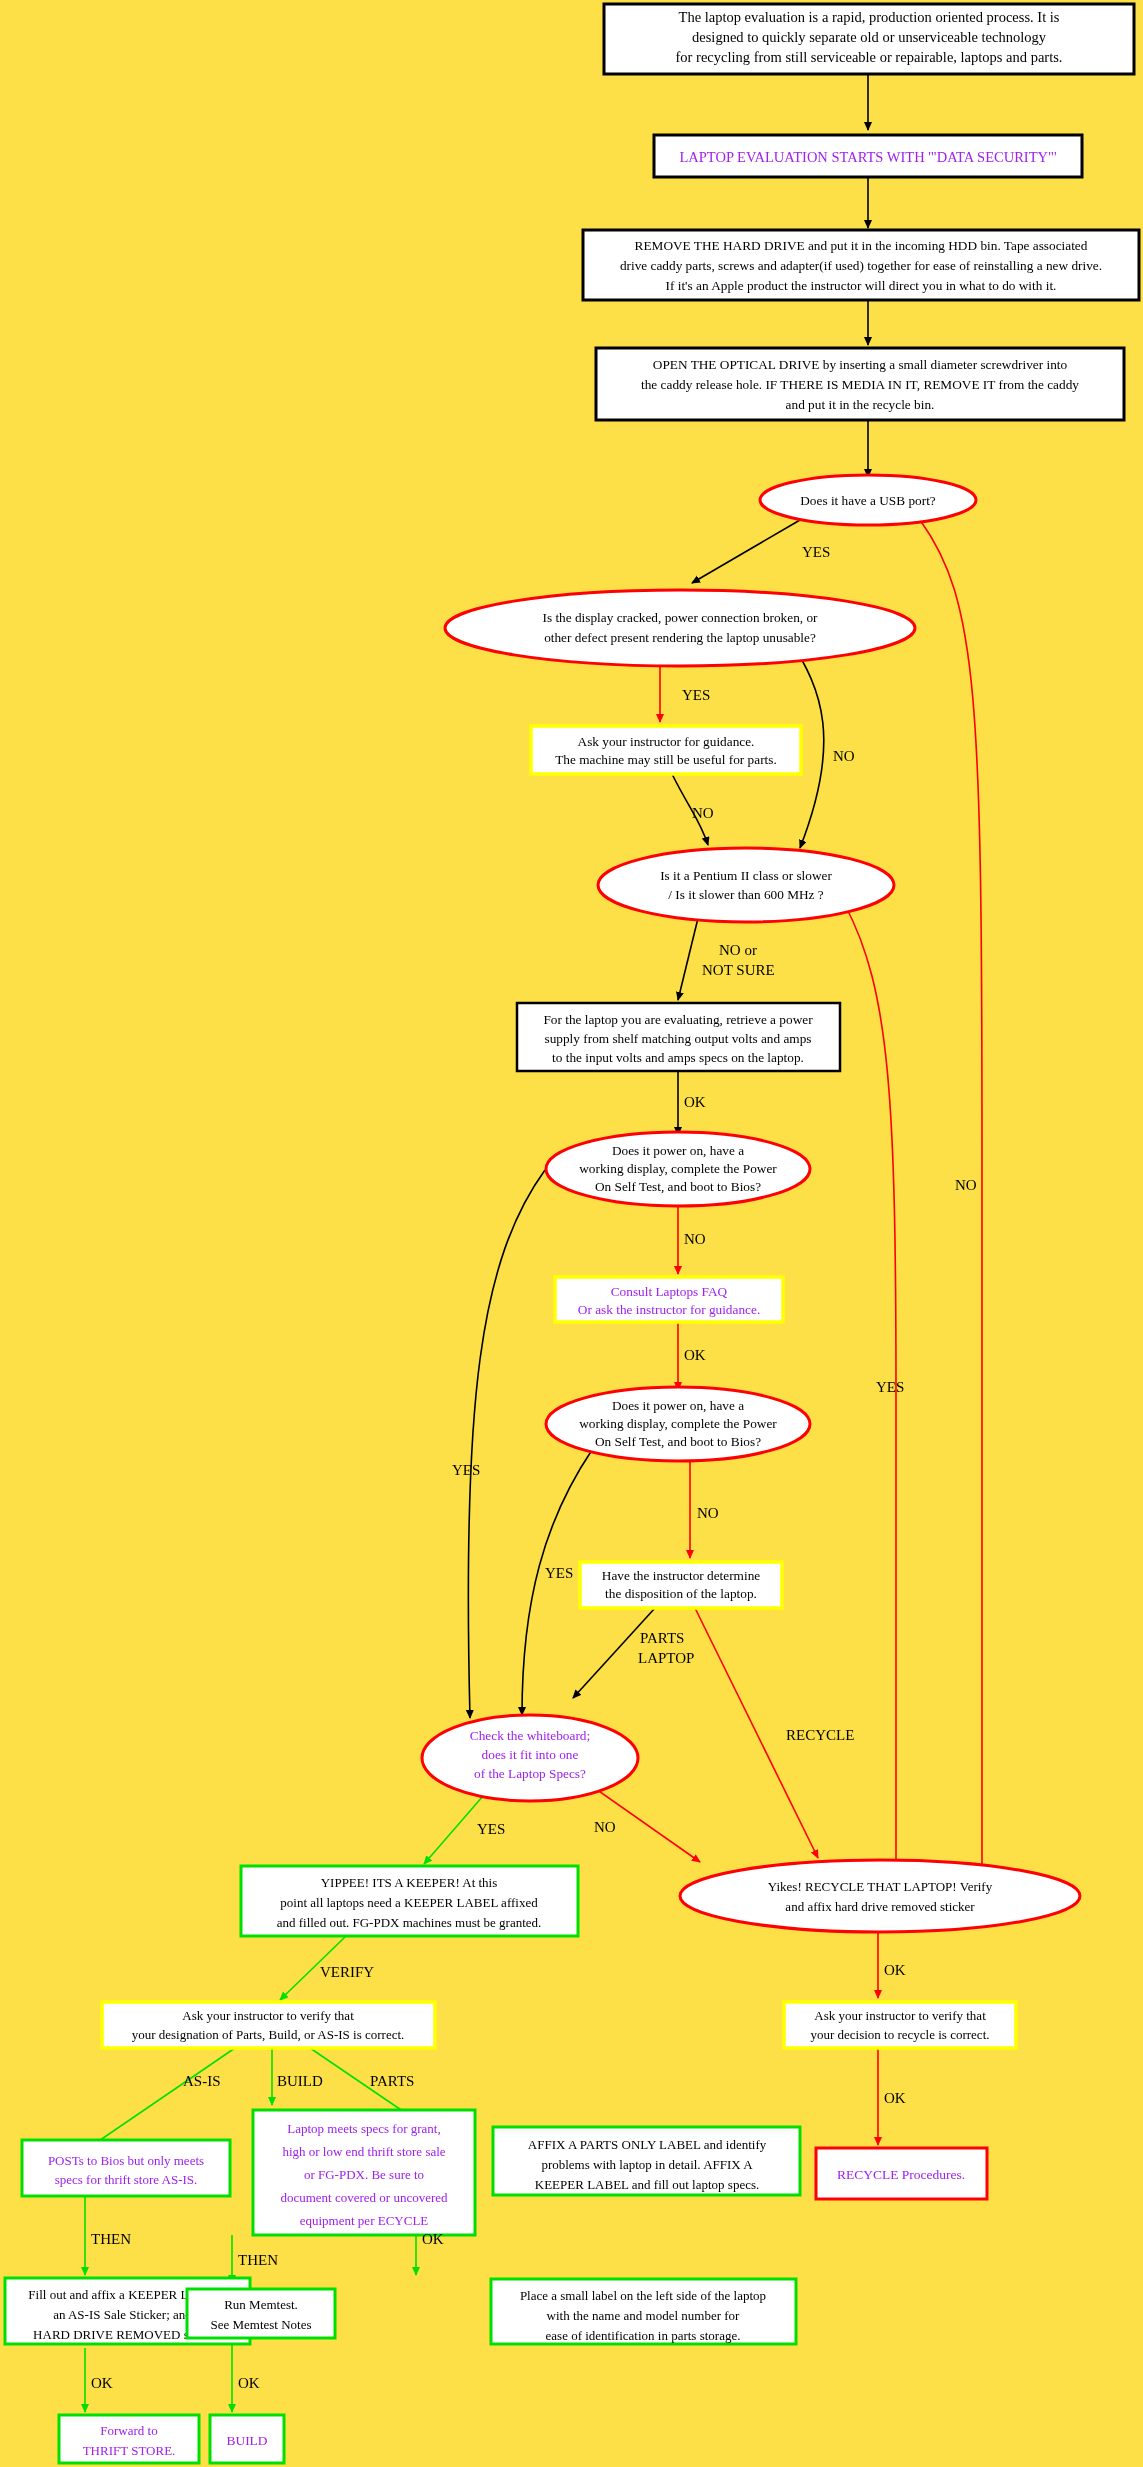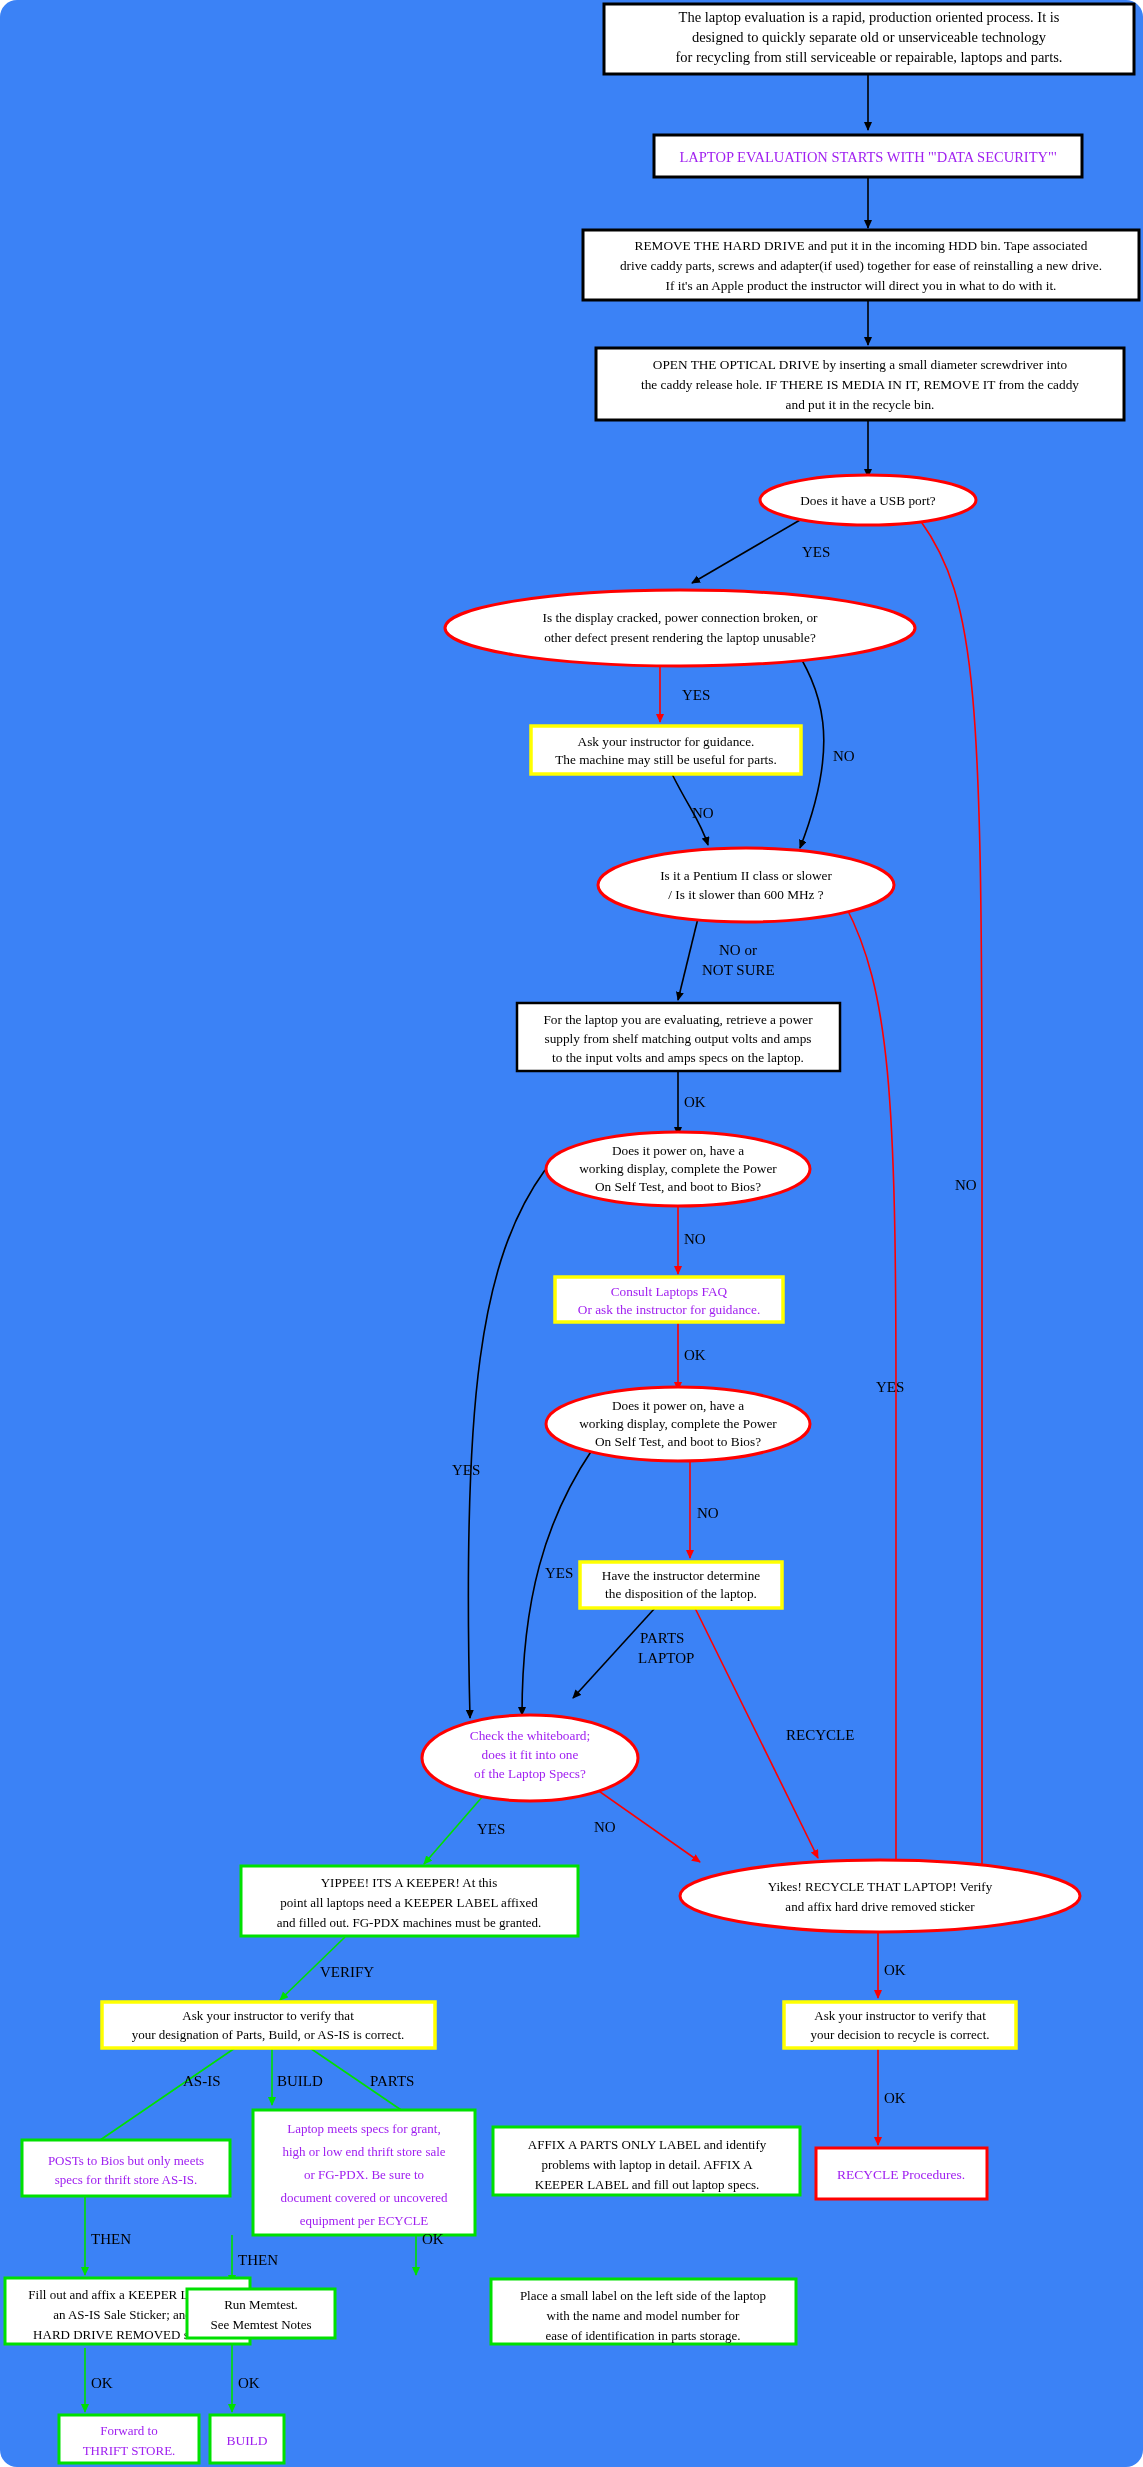--- a/index.html
+++ b/index.html
@@ -1,17 +1,17 @@
 <!DOCTYPE html>
 <html><head>
 <meta charset="utf-8">
 <style>
   html,body{margin:0;padding:0;background:#ffffff;}
   body{font-family:"Liberation Serif",serif;}
-  #chart-root{position:relative;width:1143px;height:2467px;background:#3b82f6;overflow:hidden;border-radius:17px;}
+  #chart-root{position:relative;width:1143px;height:2467px;background:#fde047;overflow:hidden;}
   #chart-root svg{position:absolute;left:0;top:0;}
   .nodetext{font-family:"Liberation Serif",serif;text-anchor:middle;}
   .edgelabel{font-family:"Liberation Serif",serif;font-size:15px;fill:#000;text-anchor:start;}
 </style>
 </head>
 <body>
 
 <div id="chart-root">
 
 <svg width="1143" height="2467" viewBox="0 0 1143 2467" xmlns="http://www.w3.org/2000/svg">

